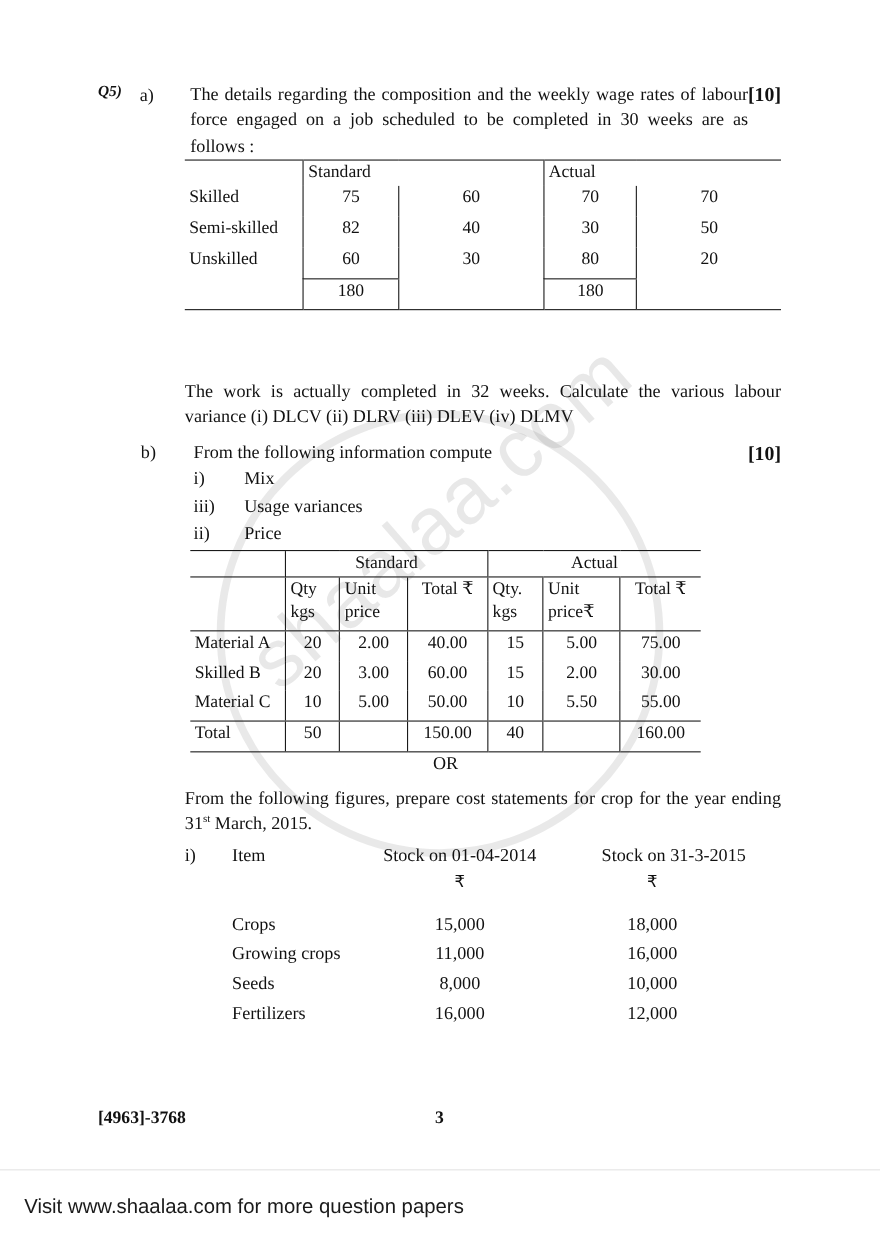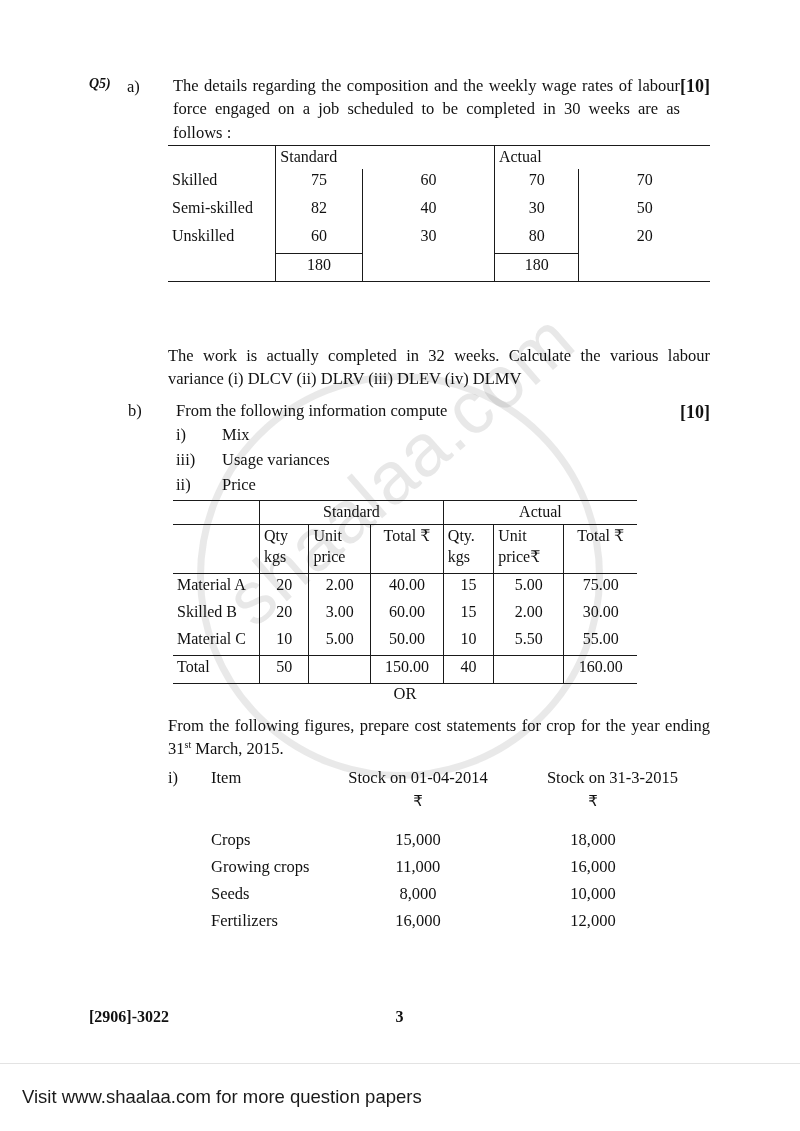--- a/index.html
+++ b/index.html
@@ -440,21 +440,21 @@
         <span class="v2">10,000</span>
       </div>
       <div class="item-line">
         <span class="nm">Fertilizers</span>
         <span class="v1">16,000</span>
         <span class="v2">12,000</span>
       </div>
     </div>
 
     <div id="page-footer">
-      <span class="code">[2906]-3022</span>
+      <span class="code">[4963]-3768</span>
       <span class="pno">3</span>
     </div>
 
   </div>
 </div>
 
 <div id="site-banner">
   <span class="txt">Visit www.shaalaa.com for more question papers</span>
 </div>
 

